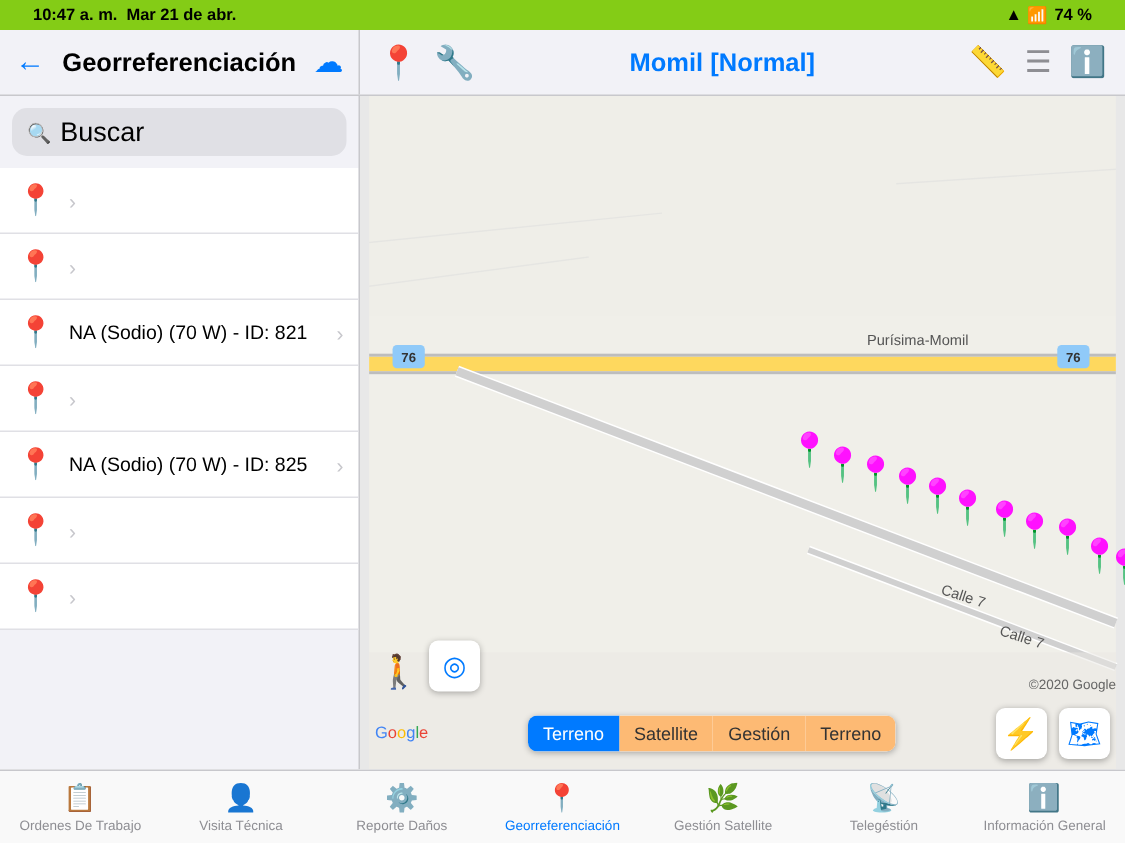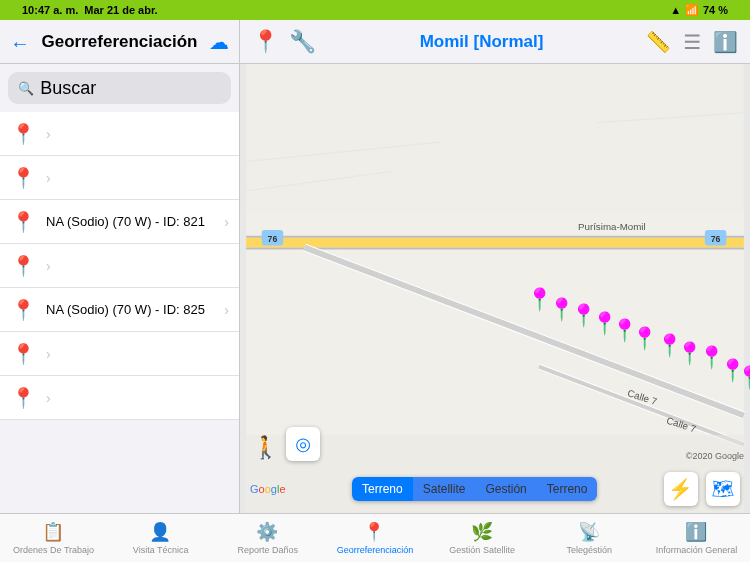--- a/index.html
+++ b/index.html
@@ -167,21 +167,21 @@
       border-radius: 6px;
       overflow: hidden;
       box-shadow: 0 1px 4px rgba(0,0,0,0.3);
     }
     .map-type-btn {
       padding: 5px 10px;
       font-size: 12px;
       color: #333;
       cursor: pointer;
       border: none;
-      background: #3b82f6;
+      background: #fdba74;
     }
     .map-type-btn.active {
       background: #007aff;
       color: #fff;
     }
     .map-right-controls {
       display: flex;
       gap: 8px;
       align-items: center;
     }

